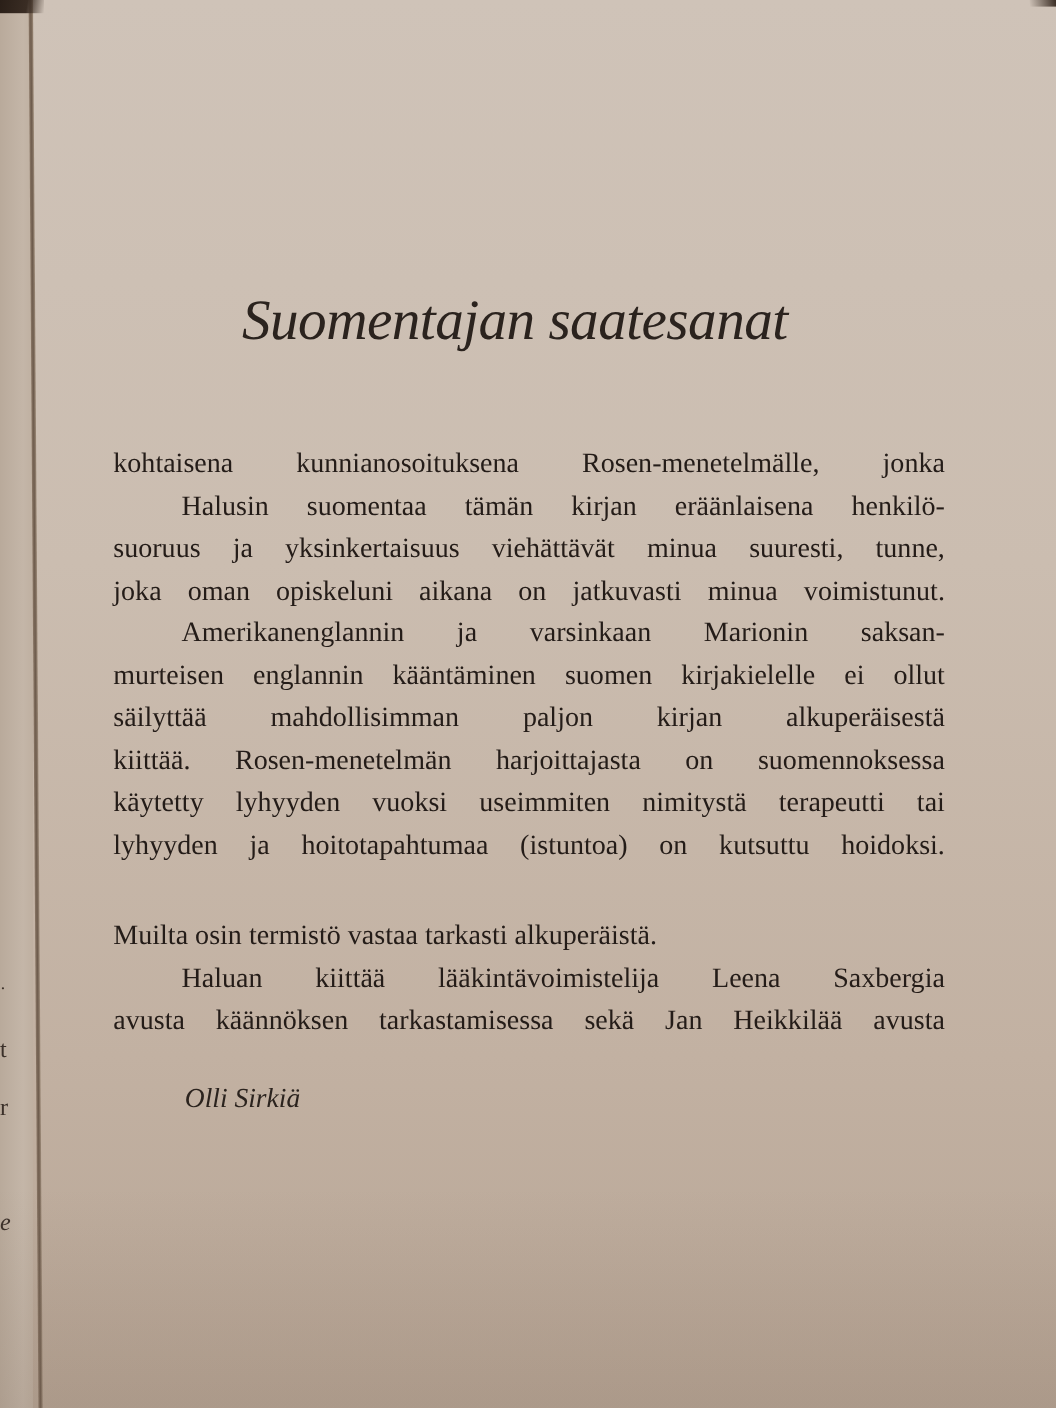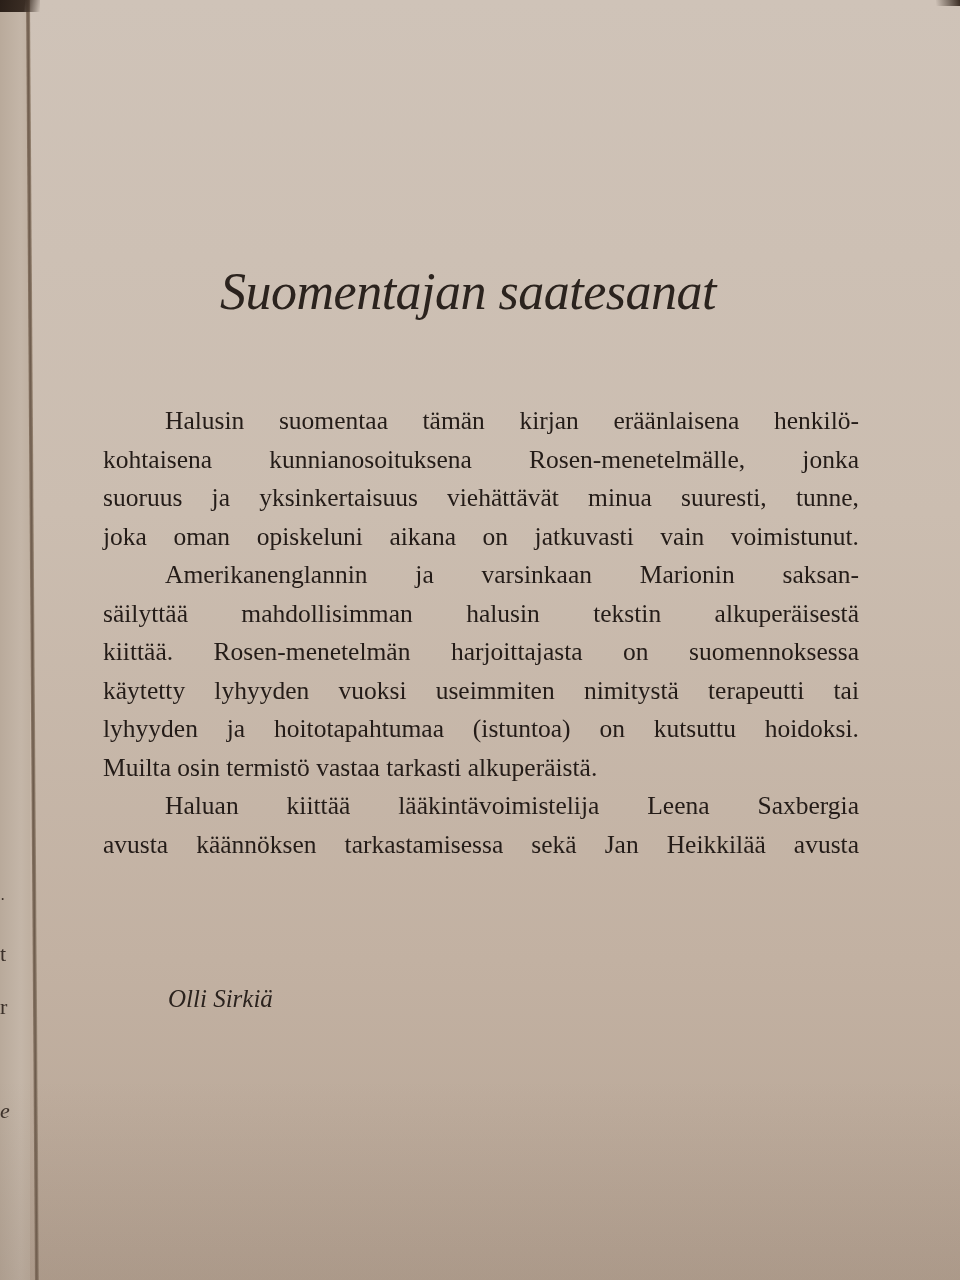--- a/index.html
+++ b/index.html
@@ -94,20 +94,21 @@
       text-align: justify;
       text-align-last: justify;
       width: 756px;
     }
     .line.indent {
       padding-left: 62px;
       width: 694px;
     }
     .line.last {
       text-align-last: left;
+      margin-top: 44px;
     }
     .signature {
       position: absolute;
       left: 134px;
       top: 985px;
       font-family: "Liberation Serif", "DejaVu Serif", serif;
       font-style: italic;
       font-size: 25px;
       color: #2b231e;
     }
@@ -132,27 +133,28 @@
   <span class="prev-fragment" style="top:1100px; font-style:italic;">e</span>
   <div class="page-edge"></div>
   <div class="corner-dark"></div>
   <div class="corner-dark-right"></div>
 
   <div class="page">
     <h1 class="title" style="margin:0; font-weight:normal;">Suomentajan saatesanat</h1>
 
     <div class="body-text">
 
+      <span class="line">kohtaisena kunnianosoituksena Rosen-menetelmälle, jonka</span>
       <span class="line indent">Halusin suomentaa tämän kirjan eräänlaisena henkilö-</span>
-      <span class="line">kohtaisena kunnianosoituksena Rosen-menetelmälle, jonka</span>
       <span class="line">suoruus ja yksinkertaisuus viehättävät minua suuresti, tunne,</span>
-      <span class="line">joka oman opiskeluni aikana on jatkuvasti vain voimistunut.</span>
+      <span class="line">joka oman opiskeluni aikana on jatkuvasti minua voimistunut.</span>
 
       <span class="line indent">Amerikanenglannin ja varsinkaan Marionin saksan-</span>
-      <span class="line">säilyttää mahdollisimman halusin tekstin alkuperäisestä</span>
+      <span class="line">murteisen englannin kääntäminen suomen kirjakielelle ei ollut</span>
+      <span class="line">säilyttää mahdollisimman paljon kirjan alkuperäisestä</span>
       <span class="line">kiittää. Rosen-menetelmän harjoittajasta on suomennoksessa</span>
       <span class="line">käytetty lyhyyden vuoksi useimmiten nimitystä terapeutti tai</span>
       <span class="line">lyhyyden ja hoitotapahtumaa (istuntoa) on kutsuttu hoidoksi.</span>
       <span class="line last">Muilta osin termistö vastaa tarkasti alkuperäistä.</span>
 
       <span class="line indent">Haluan kiittää lääkintävoimistelija Leena Saxbergia</span>
       <span class="line">avusta käännöksen tarkastamisessa sekä Jan Heikkilää avusta</span>
     </div>
 
     <div class="signature">Olli Sirkiä</div>

